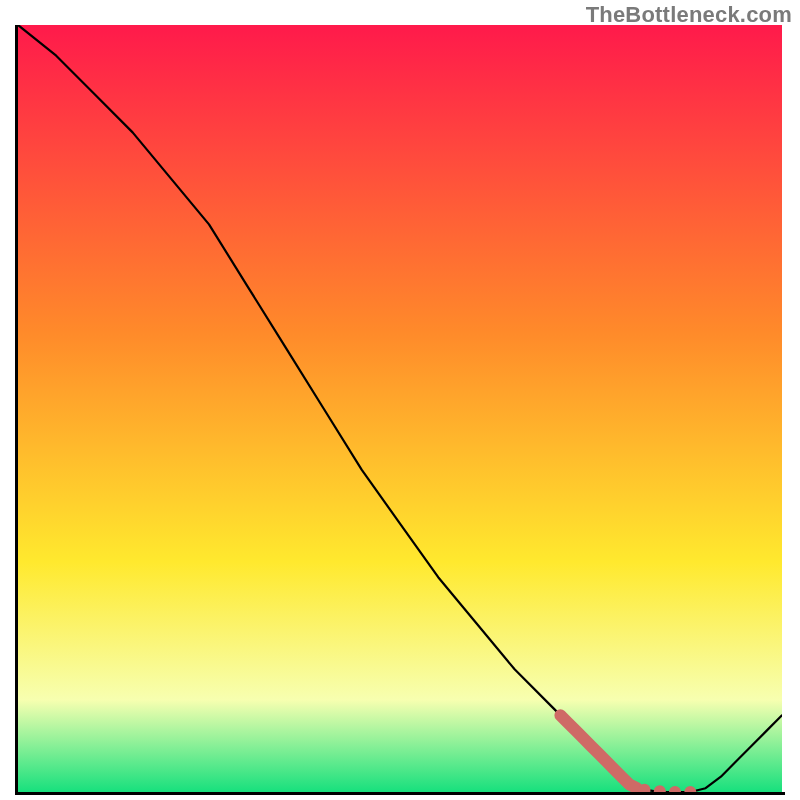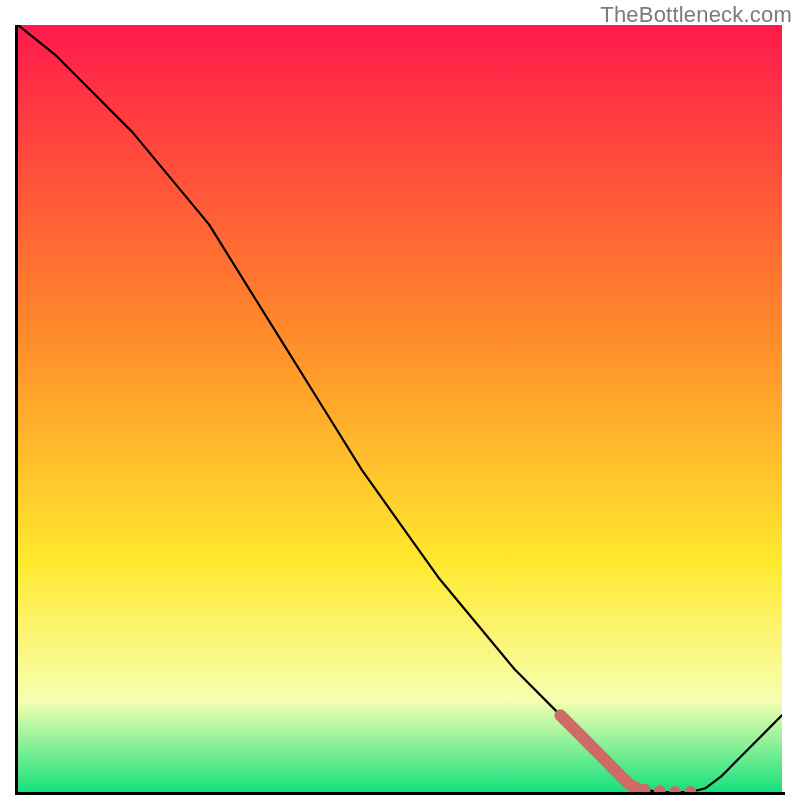--- a/index.html
+++ b/index.html
@@ -14,21 +14,21 @@
   .outer {
     position: relative;
     width: 800px;
     height: 800px;
   }
   .attribution {
     position: absolute;
     top: 2px;
     right: 8px;
     font-size: 22px;
-    font-weight: normal;
+    font-weight: bold;
     color: #7a7a7a;
     letter-spacing: 0.2px;
     z-index: 20;
   }
   .plot-frame {
     position: absolute;
     left: 15px;
     top: 25px;
     width: 770px;
     height: 770px;

